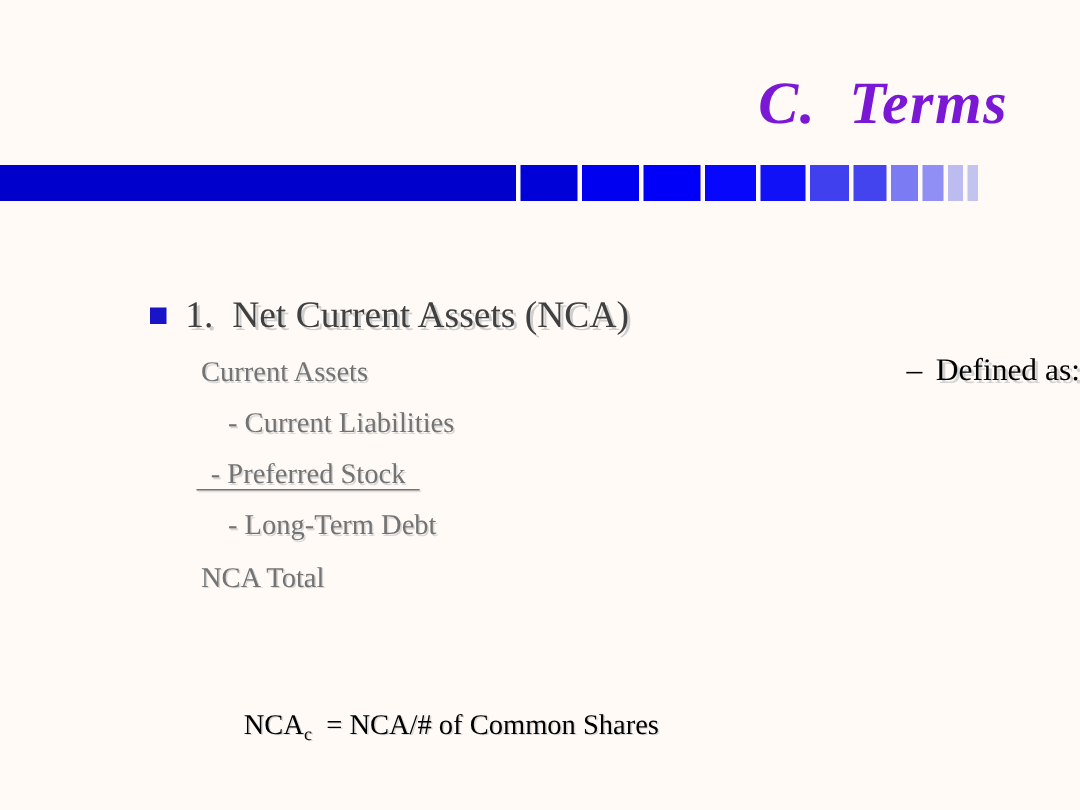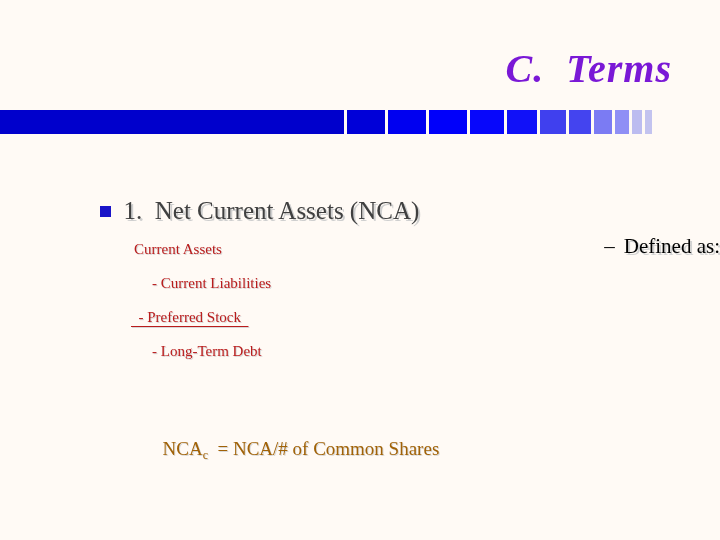--- a/index.html
+++ b/index.html
@@ -94,22 +94,22 @@
     text-align: right;
   }
   .lvl2 .dash-bullet {
     display: inline-block;
     margin-right: 9px;
     text-shadow: none;
   }
 
   .lvl3 {
     margin-left: 134px;
-    font-size: 15px;
-    color: #b91c1c;
+    font-size: 19px;
+    color: #737373;
     text-shadow: 1px 1px 0 #d8d8d8;
     white-space: pre;
     line-height: 34px;
     height: 34px;
   }
   .lvl3.indent {
     margin-left: 152px;
   }
   .lvl3.underlined {
     margin-left: 131px;
@@ -117,21 +117,21 @@
     text-underline-offset: 4px;
   }
   .lvl3.total {
     margin-top: 1px;
   }
 
   .formula {
     margin-left: 134px;
     margin-top: 36px;
     font-size: 19px;
-    color: #a16207;
+    color: #000000;
     text-shadow: 1px 1px 0 #d8d8d8;
     white-space: pre;
     line-height: 30px;
   }
   .formula sub {
     font-size: 12px;
     vertical-align: baseline;
     position: relative;
     top: 4px;
   }
@@ -169,19 +169,20 @@
     </div>
 
     <div class="lvl3">Current Assets</div>
 
     <div class="lvl3 indent">- Current Liabilities</div>
 
     <div class="lvl3 underlined">  - Preferred Stock  </div>
 
     <div class="lvl3 indent">- Long-Term Debt</div>
 
+    <div class="lvl3 total">NCA Total</div>
 
     <div class="formula">
       <span>NCA</span><sub>c</sub><span>  = NCA/# of Common Shares</span>
     </div>
 
   </div>
 </div>
 
 </body></html>

